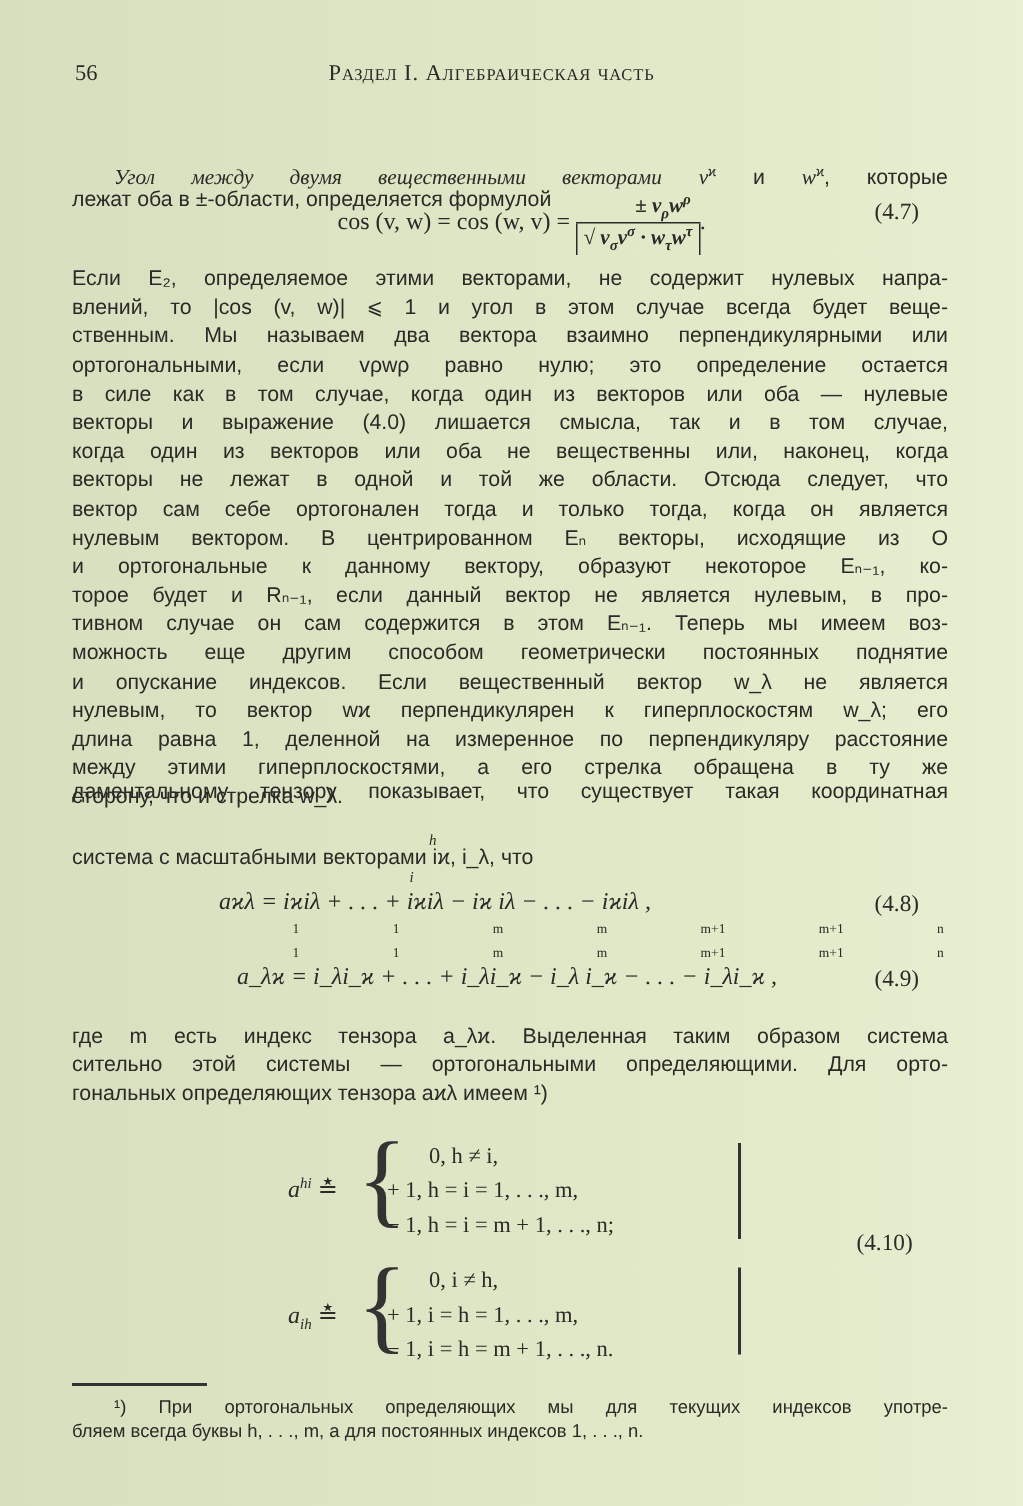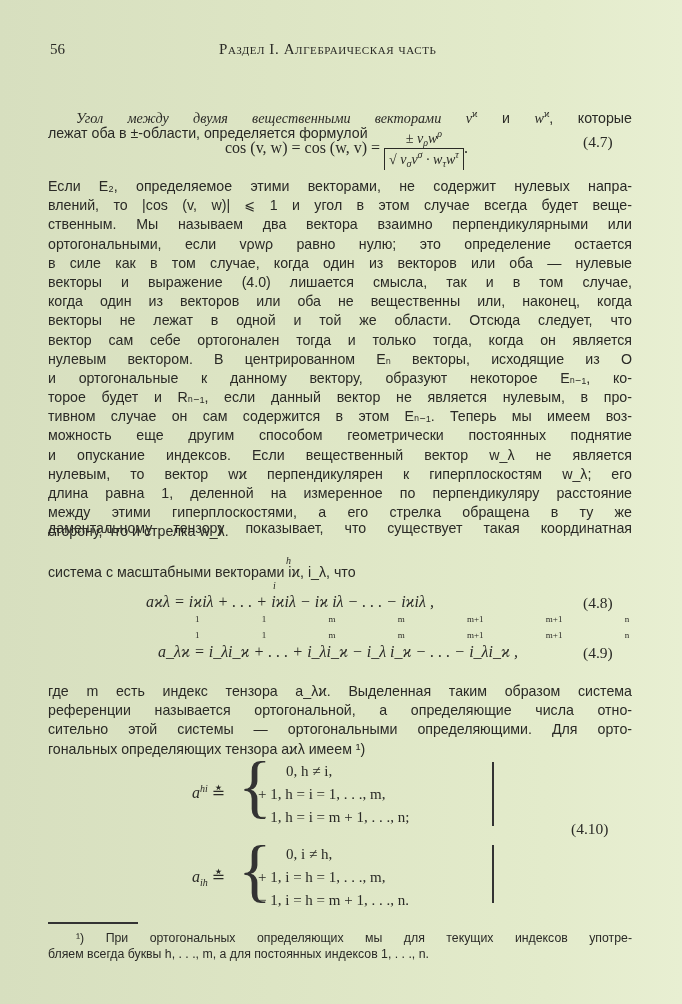--- a/index.html
+++ b/index.html
@@ -15,21 +15,21 @@
   .header-num { left:50px; top:41px; font-size:15px; }
   .header-title { left:219px; top:41px; font-size:15px; font-variant:small-caps; letter-spacing:0.6px; }
   .para { position:absolute; left:48px; width:584px; font-family:"Liberation Sans", "DejaVu Sans", sans-serif; font-stretch:condensed; font-size:14.2px; line-height:19.2px; text-align:justify; }
   .line { display:block; height:19.2px; white-space:nowrap; text-align:justify; text-align-last:justify; }
   .line.last { text-align-last:left; }
   .indent { padding-left:28px; }
   i, .it { font-family:"Liberation Serif", "DejaVu Serif", serif; font-style:italic; }
   .bold { font-weight:bold; }
   .eq { position:absolute; font-family:"Liberation Serif", "DejaVu Serif", serif; font-size:16px; white-space:nowrap; }
   .eqnum { position:absolute; font-family:"Liberation Serif","DejaVu Serif",serif; font-size:15.5px; }
-  .frac { display:inline-block; vertical-align:middle; text-align:center; }
+  .frac { display:inline-block; vertical-align:middle; text-align:right;font-weight:bold; }
   .frac .num { display:block; border-bottom:1px solid #2a2a26; padding:0 6px; font-size:14px; font-style:italic; }
   .frac .den { display:block; font-size:14px; font-style:italic; border-left:1.5px solid #2a2a26; border-right:1.5px solid #2a2a26; padding:0 4px; }
   .small { font-size:10px; }
   .brace { position:absolute; font-size:70px; line-height:70px; font-weight:200; color:#333; }
   .rbar { position:absolute; width:1.5px; background:#333; }
   .fnrule { position:absolute; left:48px; top:922px; width:90px; height:1.5px; background:#333; }
   .foot { position:absolute; left:48px; top:930px; width:584px; font-family:"Liberation Sans","DejaVu Sans",sans-serif; font-size:12.3px; line-height:16px; }
   .foot .line { height:16px; }
   sup { font-size:9px; }
 </style>
@@ -99,21 +99,20 @@
     <span>1 1</span>
     <span>m m</span>
     <span>m+1 m+1</span>
     <span>n n</span>
   </div>
   <div class="eq" style="left:158px; top:643px; font-style:italic;">a_λϰ = i_λi_ϰ + . . . + i_λi_ϰ − i_λ i_ϰ − . . . − i_λi_ϰ ,</div>
   <div class="eqnum" style="left:583px; top:644px;">(4.9)</div>
 
   <div class="para" style="top:682px;">
     <span class="line">где m есть индекс тензора a_λϰ. Выделенная таким образом система</span>
-    <span class="line">референции называется ортогональной, а определяющие числа отно-</span>
     <span class="line">сительно этой системы — ортогональными определяющими. Для орто-</span>
     <span class="line last">гональных определяющих тензора aϰλ имеем ¹)</span>
   </div>
 
   <div class="eq" style="left:192px; top:783px; font-style:italic;"><span>a</span><sup class="small">hi</sup> <span style="font-style:normal">≛</span></div>
   <div class="brace" style="left:238px; top:752px;">{</div>
   <div class="eq" style="left:258px; top:760px; font-size:15px; line-height:23px;">
     <div style="padding-left:28px">0,  h ≠ i,</div>
     <div>+ 1,  h = i = 1,  . . .,  m,</div>
     <div>− 1,  h = i = m + 1,  . . ., n;</div>

